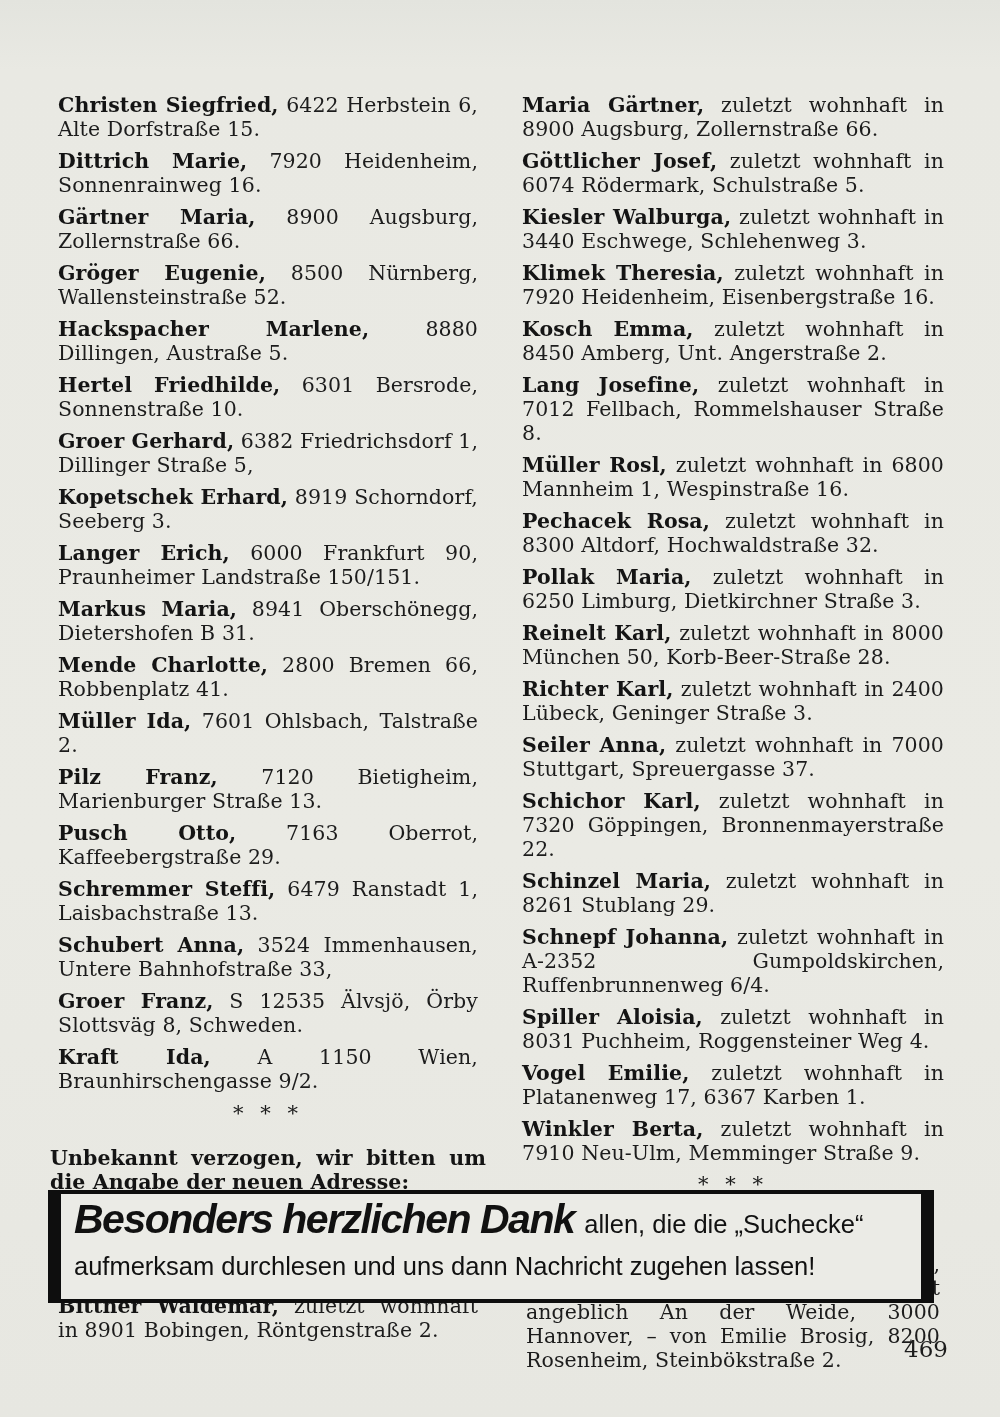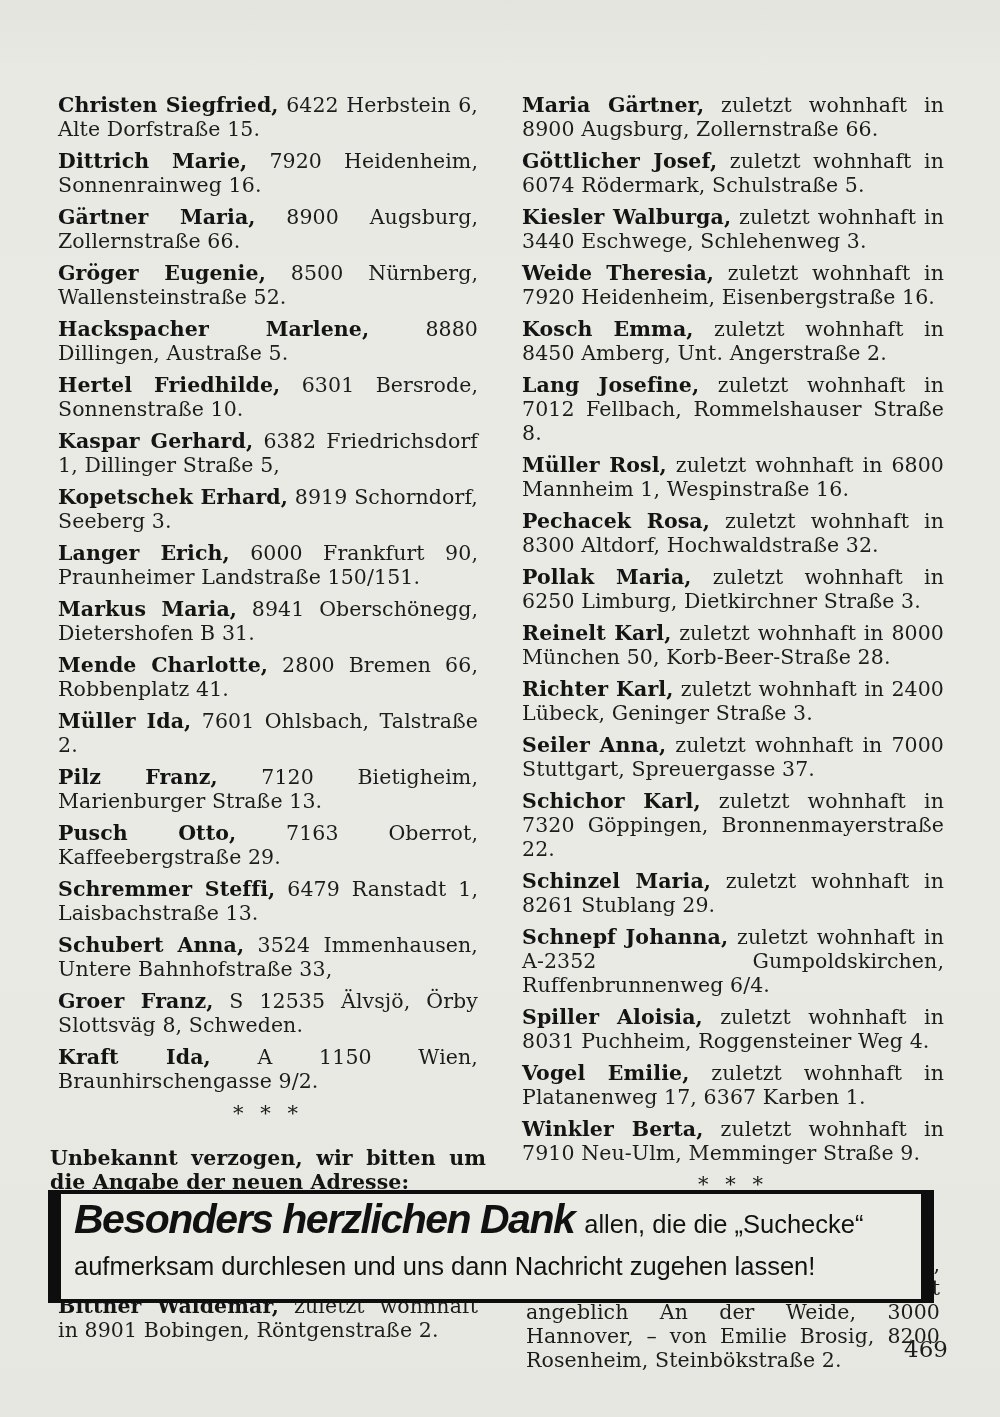--- a/index.html
+++ b/index.html
@@ -86,21 +86,21 @@
         <p class="entry"><b>Dittrich Marie,</b><span> 7920 Heidenheim, Sonnenrainweg 16.</span></p>
 
         <p class="entry"><b>Gärtner Maria,</b><span> 8900 Augsburg, Zollernstraße 66.</span></p>
 
         <p class="entry"><b>Gröger Eugenie,</b><span> 8500 Nürnberg, Wallensteinstraße 52.</span></p>
 
         <p class="entry"><b>Hackspacher Marlene,</b><span> 8880 Dillingen, Austraße 5.</span></p>
 
         <p class="entry"><b>Hertel Friedhilde,</b><span> 6301 Bersrode, Sonnenstraße 10.</span></p>
 
-        <p class="entry"><b>Kaspar Gerhard,</b><span> 6382 Friedrichsdorf 1, Dillinger Straße 5,</span></p>
+        <p class="entry"><b>Groer Gerhard,</b><span> 6382 Friedrichsdorf 1, Dillinger Straße 5,</span></p>
 
         <p class="entry"><b>Kopetschek Erhard,</b><span> 8919 Schorndorf, Seeberg 3.</span></p>
 
         <p class="entry"><b>Langer Erich,</b><span> 6000 Frankfurt 90, Praunheimer Landstraße 150/151.</span></p>
 
         <p class="entry"><b>Markus Maria,</b><span> 8941 Oberschönegg, Dietershofen B 31.</span></p>
 
         <p class="entry"><b>Mende Charlotte,</b><span> 2800 Bremen 66, Robbenplatz 41.</span></p>
 
         <p class="entry"><b>Müller Ida,</b><span> 7601 Ohlsbach, Talstraße 2.</span></p>
@@ -129,21 +129,21 @@
 
   <div class="column right">
     <div>
 
         <p class="entry"><b>Maria Gärtner,</b><span> zuletzt wohnhaft in 8900 Augsburg, Zollernstraße 66.</span></p>
 
         <p class="entry"><b>Göttlicher Josef,</b><span> zuletzt wohnhaft in 6074 Rödermark, Schulstraße 5.</span></p>
 
         <p class="entry"><b>Kiesler Walburga,</b><span> zuletzt wohnhaft in 3440 Eschwege, Schlehenweg 3.</span></p>
 
-        <p class="entry"><b>Weide Theresia,</b><span> zuletzt wohnhaft in 7920 Heidenheim, Eisenbergstraße 16.</span></p>
+        <p class="entry"><b>Klimek Theresia,</b><span> zuletzt wohnhaft in 7920 Heidenheim, Eisenbergstraße 16.</span></p>
 
         <p class="entry"><b>Kosch Emma,</b><span> zuletzt wohnhaft in 8450 Amberg, Unt. Angerstraße 2.</span></p>
 
         <p class="entry"><b>Lang Josefine,</b><span> zuletzt wohnhaft in 7012 Fellbach, Rommelshauser Straße 8.</span></p>
 
         <p class="entry"><b>Müller Rosl,</b><span> zuletzt wohnhaft in 6800 Mannheim 1, Wespinstraße 16.</span></p>
 
         <p class="entry"><b>Pechacek Rosa,</b><span> zuletzt wohnhaft in 8300 Altdorf, Hochwaldstraße 32.</span></p>
 
         <p class="entry"><b>Pollak Maria,</b><span> zuletzt wohnhaft in 6250 Limburg, Dietkirchner Straße 3.</span></p>

